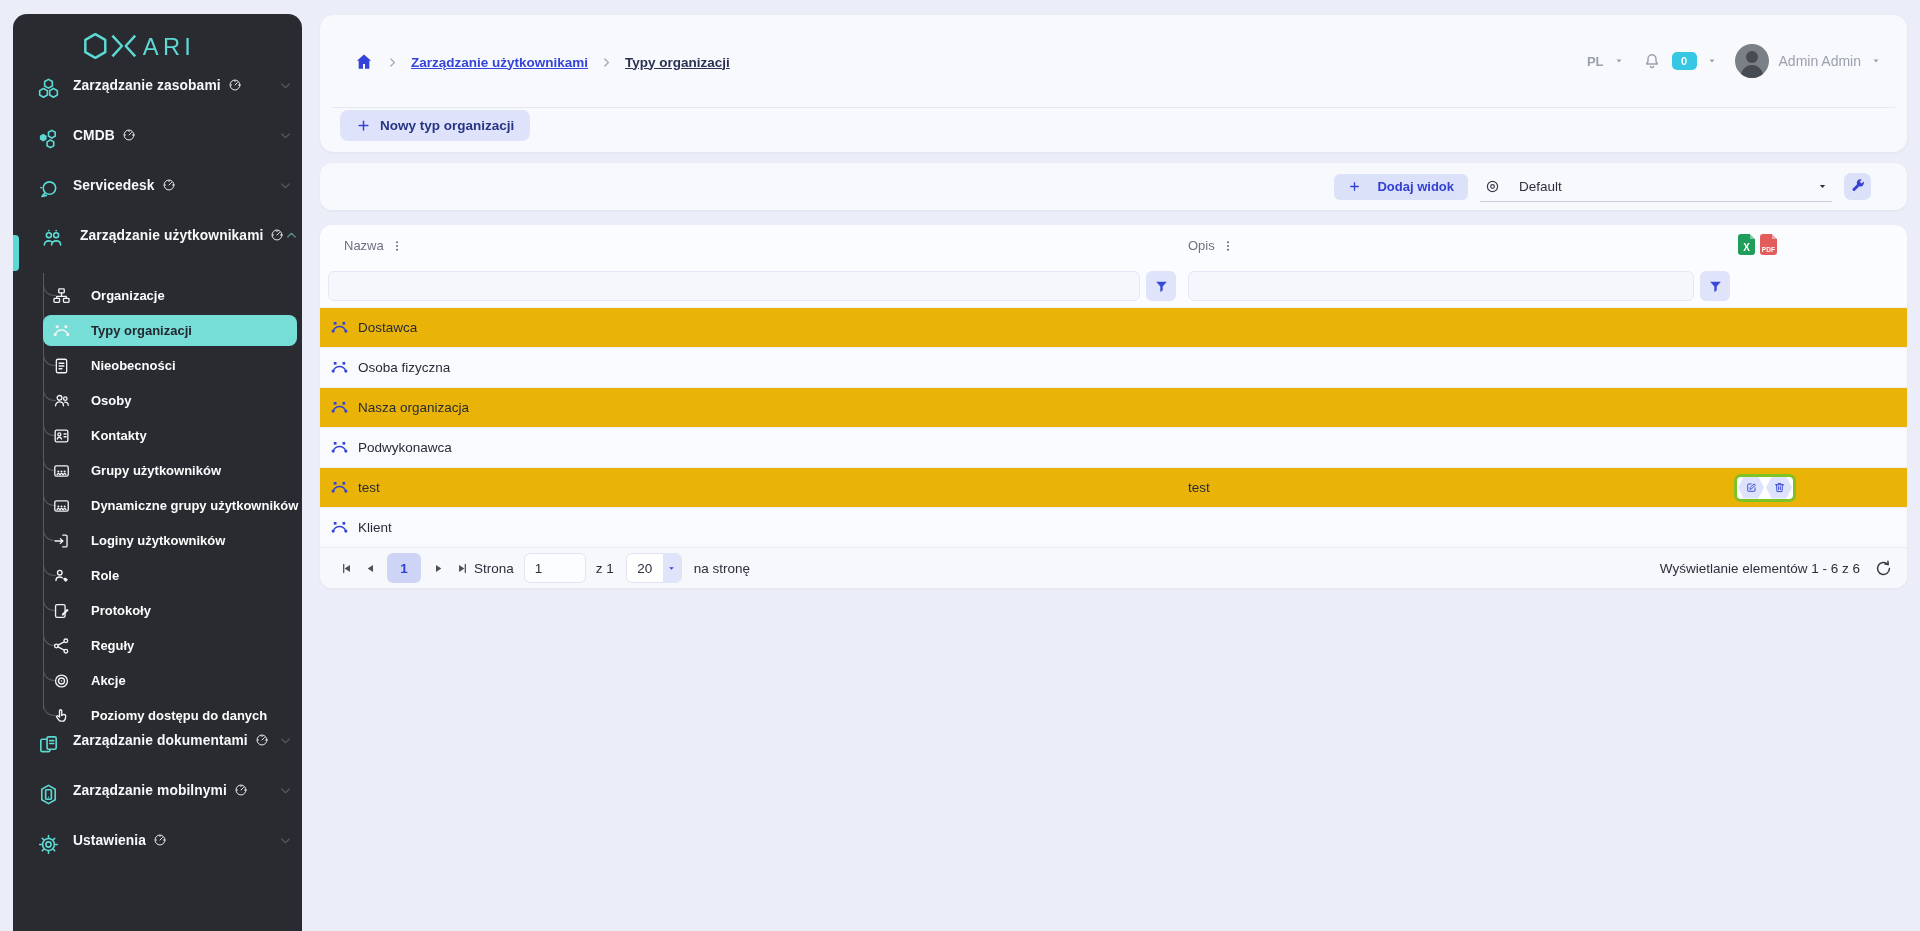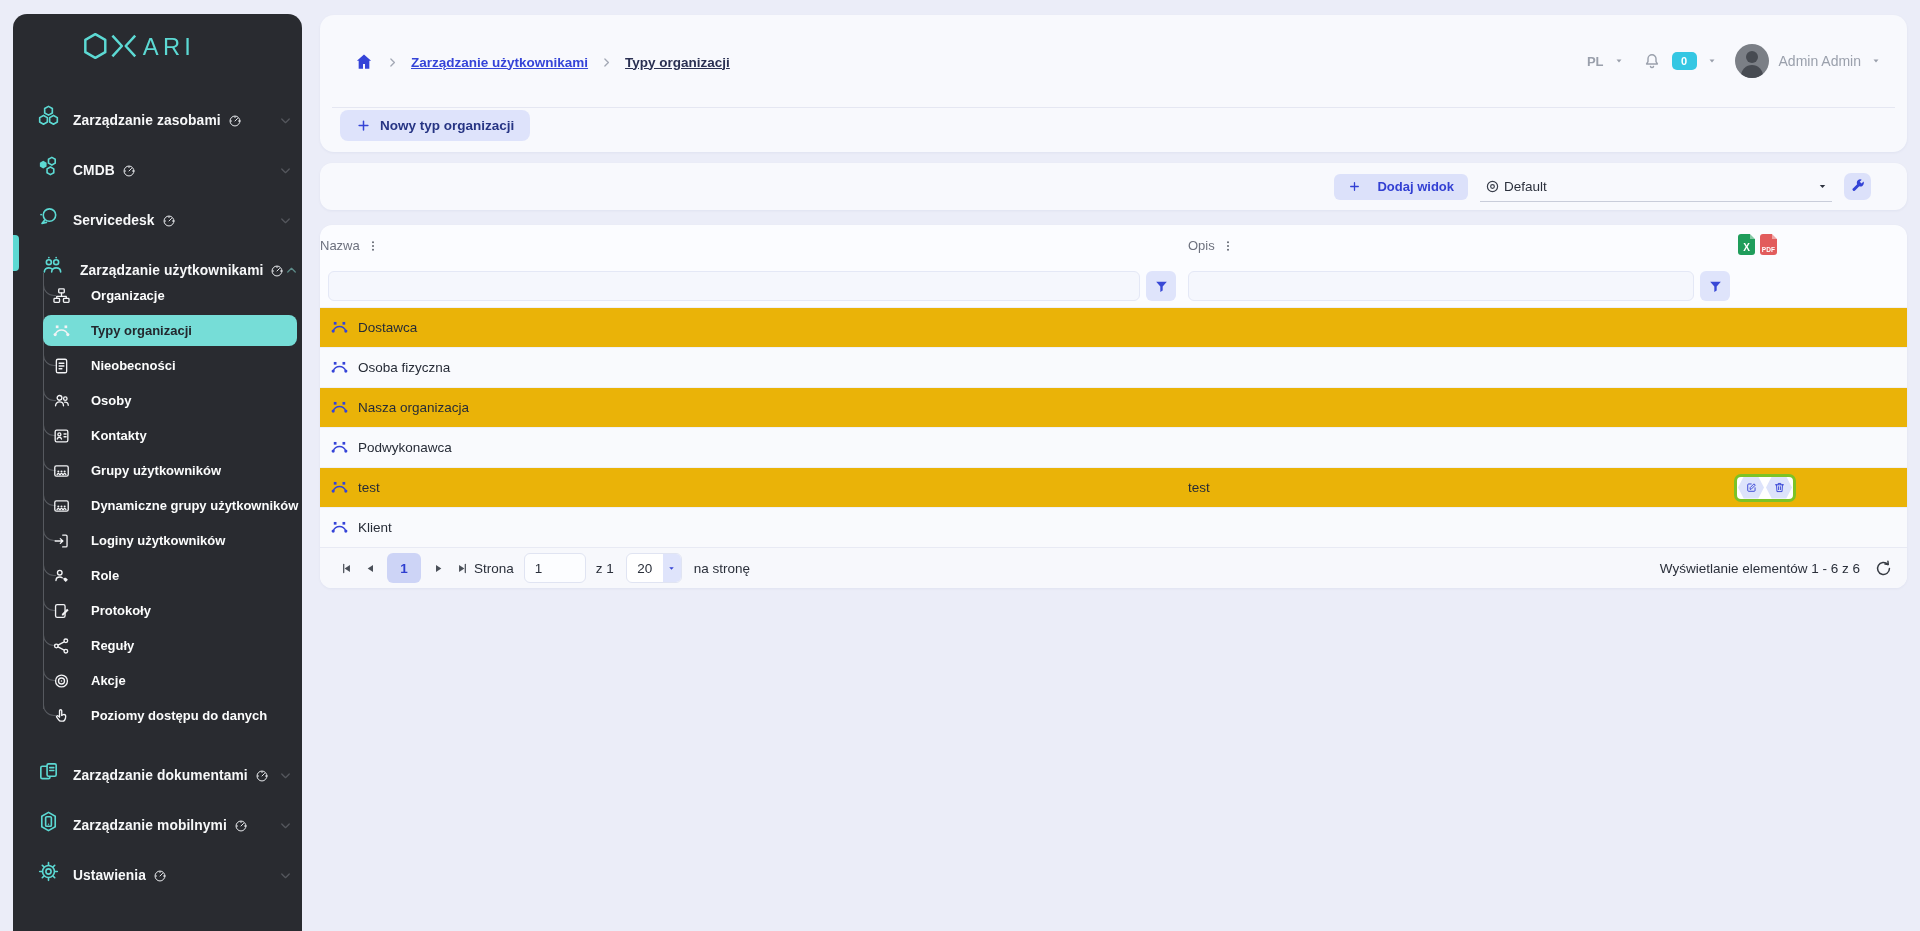--- a/index.html
+++ b/index.html
@@ -8,21 +8,21 @@
   svg { width:100%; height:100%; display:block; }
   button { font-family:inherit; }
 
   
   .sidebar { position:absolute; left:13px; top:14px; width:289px; height:950px;
              background:#292b30; border-radius:14px; color:#fff; overflow:hidden; z-index:3; }
   .logo { height:64px; display:flex; align-items:center; justify-content:center; color:#5cd9d3; }
   .logo svg { width:152px; height:30px; }
 
   .side-item { cursor:pointer; }
-  .side-item.top { position:relative; height:50px; display:flex; align-items:flex-end;
+  .side-item.top { position:relative; height:50px; display:flex; align-items:flex-start;
                    padding:0 9px 0 24px; }
   .top .sicon { width:23px; height:23px; color:#5cd9d3; margin-right:13px; flex:none; }
   .top .slabel { font-size:13.8px; font-weight:700; color:#f7f8f9; letter-spacing:.1px; white-space:nowrap; }
   .gauge { width:14px; height:14px; margin-left:7px; color:#e9ebee; flex:none; }
   .chev { margin-left:auto; width:15px; height:15px; color:#54575d; flex:none; }
   .top.indent { padding-left:28px; }
   .top.indent .sicon { margin-right:16px; }
   .top .leftbar { display:none; }
   .top.expanded .leftbar { display:block; position:absolute; left:0; top:7px; width:6px; height:36px;
                            background:#5cd9d3; border-radius:0 4px 4px 0; }
@@ -71,35 +71,35 @@
                    border-radius:11px 11px 0 0; background:#474b52; }
   .uname { font-size:14px; color:#9aa0ac; cursor:pointer; }
 
   
   #toolbar-card { left:320px; right:13px; top:163px; height:47px; border-radius:12px;
                   display:flex; align-items:center; justify-content:flex-end; padding-right:36px; gap:12px; }
   .addview-btn { height:26px; display:inline-flex; align-items:center; gap:16px; padding:0 14px;
                  background:#dce1fa; border:none; border-radius:6px; cursor:pointer; }
   .addview-btn .plus { width:13px; height:13px; color:#3340d3; }
   .addview-btn .lbl { font-size:13px; font-weight:700; color:#3340d3; }
-  .view-select { width:352px; height:30px; display:flex; align-items:center; gap:3px;
+  .view-select { width:352px; height:30px; display:flex; align-items:center; gap:18px;
                  border-bottom:1px solid #c9cdda; padding:0 4px; cursor:pointer; }
   .view-select .eye { width:17px; height:17px; color:#3a3f4c; flex:none; }
   .view-select .val { font-size:13.5px; color:#2b303c; }
   .view-select .caret { margin-left:auto; width:11px; height:11px; color:#2f3440; flex:none; }
   .wrench-btn { width:27px; height:27px; border:none; border-radius:7px; background:#dce1fa; color:#3443d6;
                 display:flex; align-items:center; justify-content:center; cursor:pointer; }
   .wrench-btn svg { width:16px; height:16px; }
 
   
   #table-card { left:320px; right:13px; top:225px; height:363px; border-radius:12px; overflow:hidden; background:#fbfcff; }
   .thead { position:relative; height:40px; }
   .th { position:absolute; top:13px; display:flex; align-items:center; gap:6px;
         font-size:13px; color:#6d717e; }
-  #th-name { left:0; } #th-desc { left:868px; }
+  #th-name { left:24px; } #th-desc { left:868px; }
   .kebab { width:14px; height:14px; color:#565b66; cursor:pointer; }
   .export { position:absolute; top:9px; left:1418px; display:flex; gap:5px; }
   .file-badge { width:17px; height:21px; border-radius:3px; color:#fff; font-weight:700;
                 display:flex; align-items:flex-end; justify-content:center; padding-bottom:2px;
                 position:relative; cursor:pointer; }
   .file-badge::before { content:""; position:absolute; right:0; top:0; width:0; height:0;
                         border-top:5px solid #fbfcff; border-left:5px solid rgba(255,255,255,.45); }
   .file-badge.xls { background:#1f9d5b; font-size:10px; }
   .file-badge.pdf { background:#e25c5c; font-size:6.5px; letter-spacing:.2px; }
 

